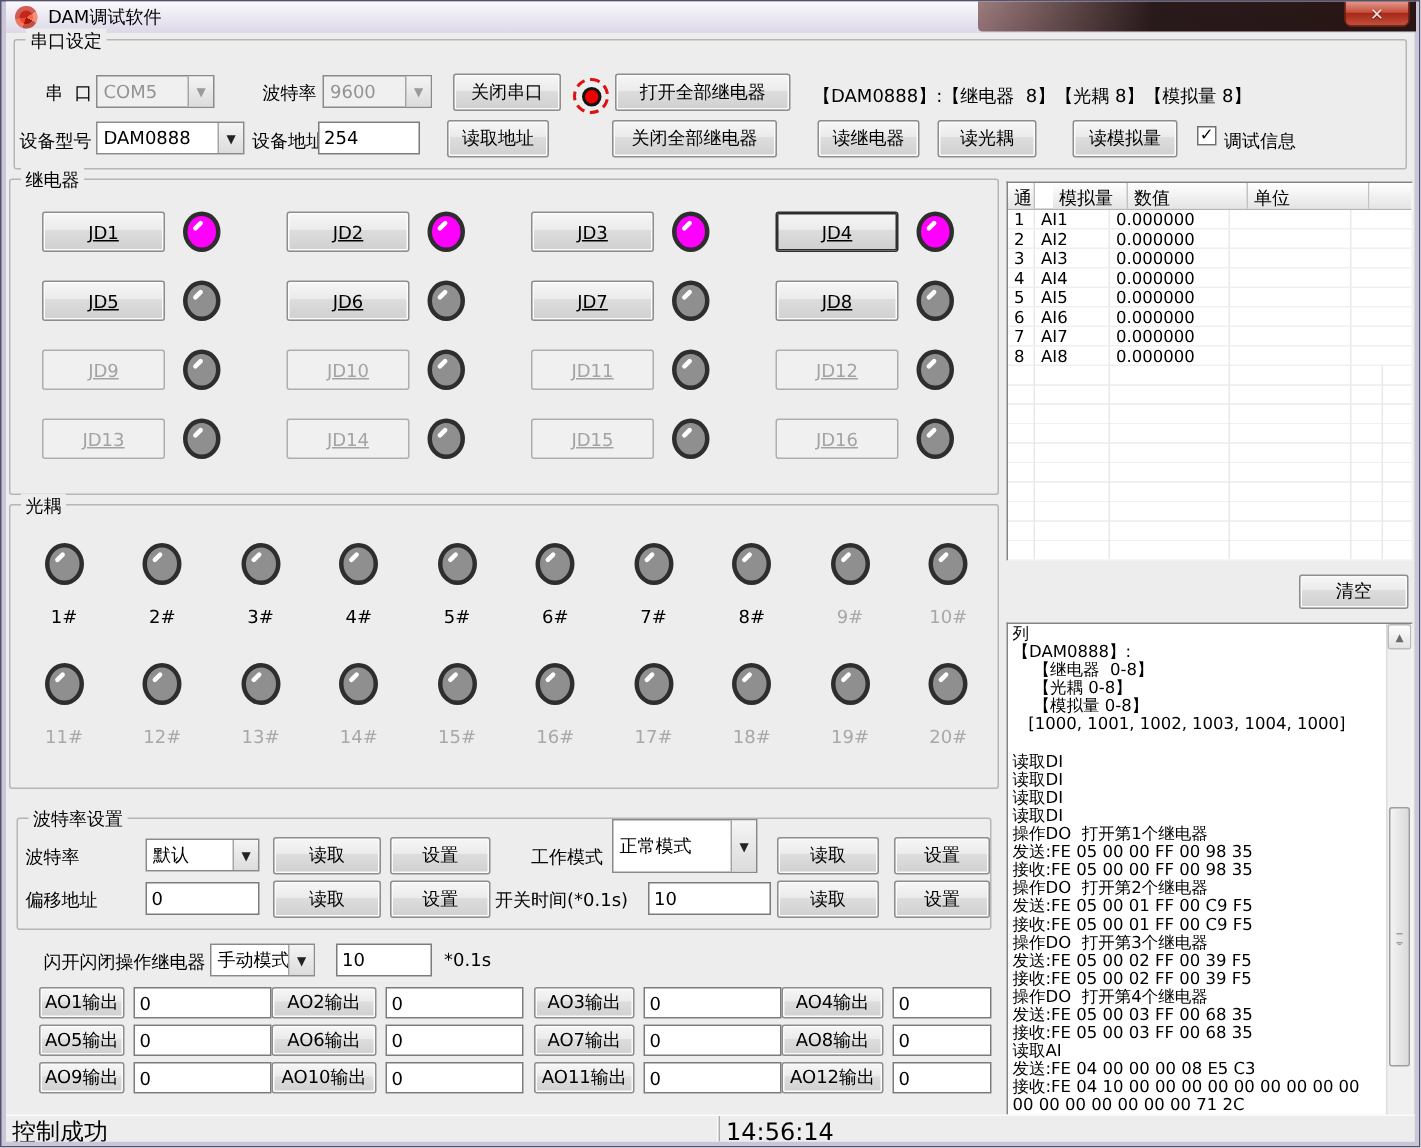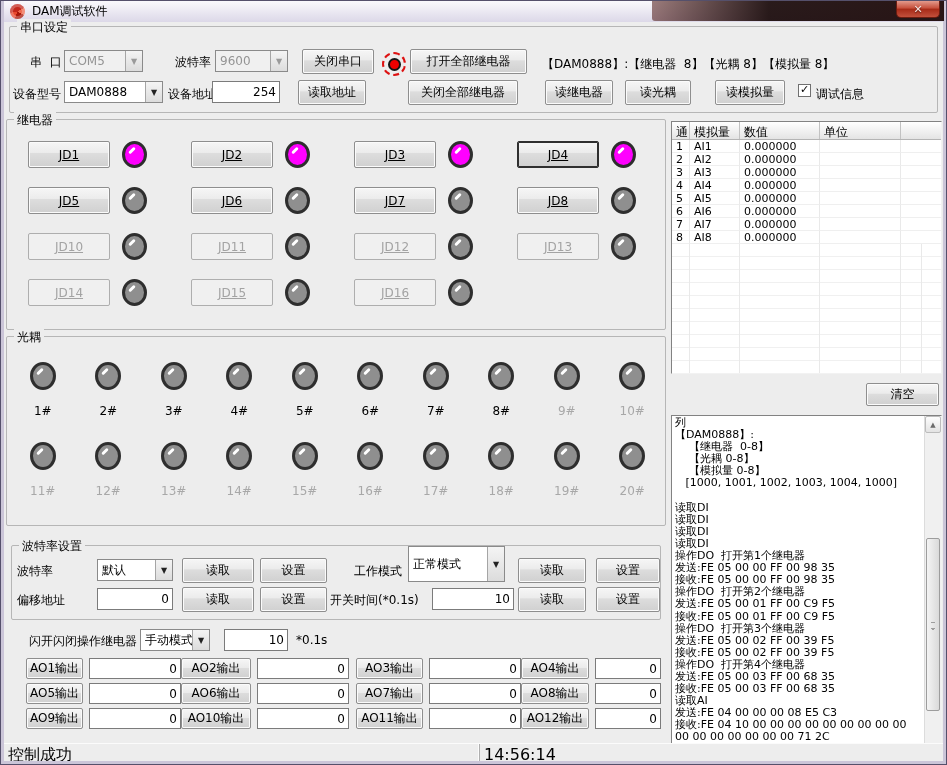--- a/index.html
+++ b/index.html
@@ -29,21 +29,21 @@
   .group { position:absolute; border:1px solid #b6b6b6; border-radius:2px; }
   .group > .legend { position:absolute; top:-8px; left:7px; background:#ededed;
                      padding:0 3px; font-size:12px; white-space:pre; }
   
   .btn { position:absolute; border:1px solid #8e8e8e; border-radius:2px; cursor:pointer;
          background:linear-gradient(#f6f6f6,#ebebeb 45%,#dddddd 46%,#d0d0d0);
          box-shadow:inset 0 0 0 1px #fbfbfb; font-size:12px; color:#000;
          font-family:"DejaVu Sans", sans-serif;
          display:flex; align-items:center; justify-content:center; white-space:pre; }
   .input { position:absolute; border:1px solid #7b7b7b; background:#fff; font-size:12px;
-           padding:1px 3px; font-family:"DejaVu Sans", sans-serif;text-align:right; }
+           padding:1px 3px; font-family:"DejaVu Sans", sans-serif; }
   .combo { position:absolute; border:1px solid #8a8a8a; background:#fff; display:flex;
            align-items:center; font-size:12px; }
   .combo .cb-text { flex:1; padding:0 4px; white-space:pre; overflow:hidden; }
   .combo .cb-arrow { width:17px; align-self:stretch; border-left:1px solid #a5a5a5;
                      background:linear-gradient(#f4f4f4,#dcdcdc); display:flex;
                      align-items:center; justify-content:center; font-size:8px; color:#222; }
   .combo.disabled { background:#f0f0f0; }
   .combo.disabled .cb-text { color:#949494; }
   .combo.disabled .cb-arrow { color:#9a9a9a; }
   
@@ -78,21 +78,21 @@
   .opto-led { width:26px; height:28px; }
   .opto-label { font-size:12px; margin-top:14px; color:#000; }
   .opto-label.dim { color:#a8a8a8; }
   
   .atable { position:absolute; left:667px; top:99px; width:271px; height:253px; background:#fff;
             border:1px solid; border-color:#828282 #f2f2f2 #f2f2f2 #828282; overflow:hidden;
             font-size:11px; }
   .atable-head { display:flex; height:18px; border-bottom:1px solid #b4b4b4; }
   .atable-head .th { background:linear-gradient(#ffffff,#e4e4e4); border-right:1px solid #c2c2c2;
                      padding:2px 0 0 4px; font-size:12px; white-space:pre; overflow:hidden; }
-  .th:nth-of-type(1){width:18px;} .th:nth-of-type(2){width:50px;} .th:nth-of-type(3){width:80px;}
+  .th:nth-of-type(1){width:18px;} .th:nth-of-type(2){width:50px;margin-left:12px;} .th:nth-of-type(3){width:80px;}
   .th:nth-of-type(4){width:81px;} .th:nth-of-type(5){flex:1; border-right:none;}
   .atable-body .tr { display:flex; height:13px; }
   .tr .td { border-right:1px solid #e9e9e9; border-bottom:1px solid #efefef;
             padding-left:4px; white-space:pre; overflow:hidden; }
   .td.c1{width:18px;} .td.c2{width:50px;} .td.c3{width:80px;} .td.c4{width:81px;}
   .td.c5{flex:1; border-right:none;}
   .atable-filler { position:relative; height:129px;
       background:repeating-linear-gradient(to bottom,#fff 0 12px,#f0f0f0 12px 13px); }
   .vline { position:absolute; top:0; bottom:0; width:1px; background:#e9e9e9; }
   
@@ -224,20 +224,24 @@
         <div class="relay-cell">
           <button class="btn relay-btn">JD7</button>
           <span class="led"></span>
         </div>
 
         <div class="relay-cell">
           <button class="btn relay-btn">JD8</button>
           <span class="led"></span>
         </div>
 
+        <div class="relay-cell">
+          <button class="btn relay-btn disabled">JD9</button>
+          <span class="led"></span>
+        </div>
 
         <div class="relay-cell">
           <button class="btn relay-btn disabled">JD10</button>
           <span class="led"></span>
         </div>
 
         <div class="relay-cell">
           <button class="btn relay-btn disabled">JD11</button>
           <span class="led"></span>
         </div>

